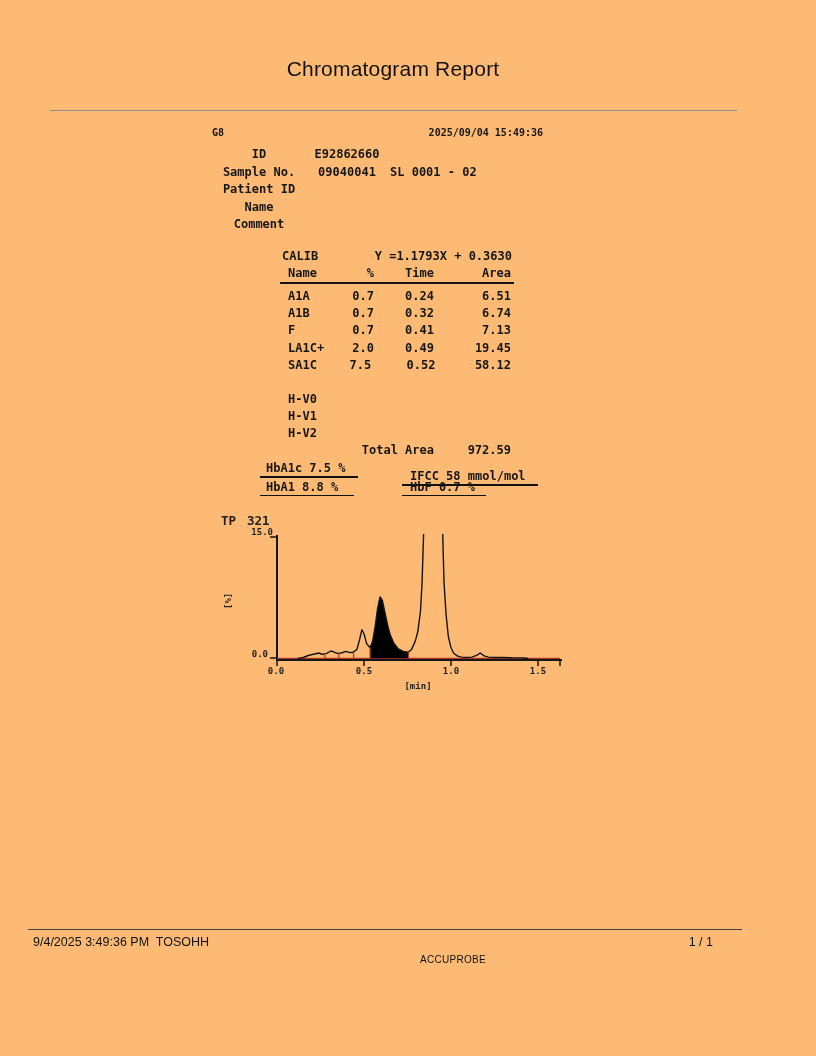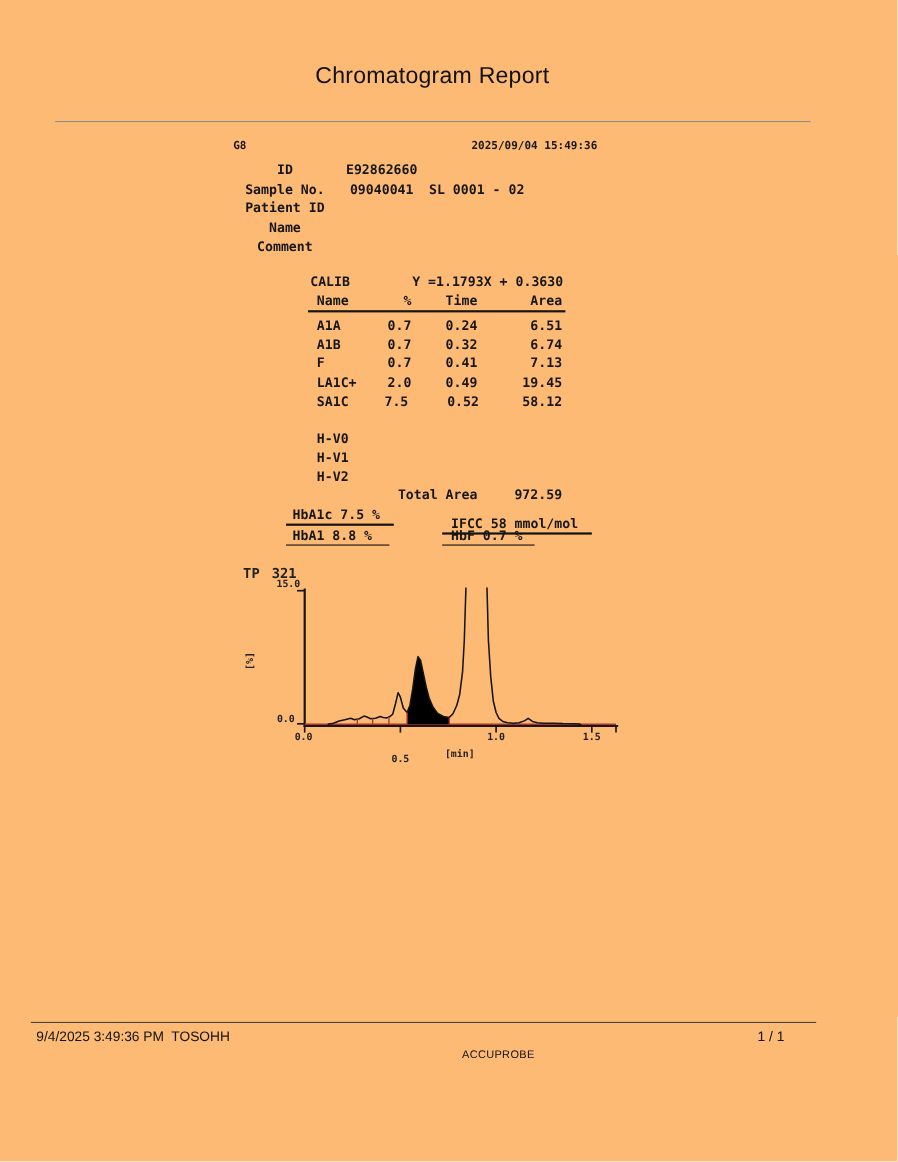--- a/index.html
+++ b/index.html
@@ -148,21 +148,21 @@
   <div class="rescell res-norm mono" style="left:260px;top:480px;width:88px;padding-left:6px;">HbA1 8.8 %</div>
   <div class="rescell res-norm mono" style="left:402px;top:480px;width:76px;padding-left:8px;">HbF 0.7 %</div>
 
   <div class="chartlbl" style="left:221px;top:513px;font-size:12.5px;">TP</div>
   <div class="chartlbl" style="left:247px;top:513px;font-size:12.5px;">321</div>
   <div class="chartlbl" style="left:233px;top:527px;width:40px;text-align:right;font-size:9px;">15.0</div>
   <div class="chartlbl" style="left:228px;top:649px;width:40px;text-align:right;font-size:9px;">0.0</div>
   <div class="chartlbl ylab-rot" style="left:216px;top:592px;width:24px;font-size:9px;">[%]</div>
 
   <div class="chartlbl" style="left:261px;top:666px;width:30px;text-align:center;font-size:9px;">0.0</div>
-  <div class="chartlbl" style="left:349px;top:666px;width:30px;text-align:center;font-size:9px;margin-top:20px;">0.5</div>
+  <div class="chartlbl" style="left:349px;top:666px;width:30px;text-align:center;font-size:9px;">0.5</div>
   <div class="chartlbl" style="left:436px;top:666px;width:30px;text-align:center;font-size:9px;">1.0</div>
   <div class="chartlbl" style="left:523px;top:666px;width:30px;text-align:center;font-size:9px;">1.5</div>
   <div class="chartlbl" style="left:388px;top:681px;width:60px;text-align:center;font-size:9px;">[min]</div>
 
   <svg id="chromo" style="left:218px;top:513px;" width="360" height="190" viewBox="0 0 360 190">
     <defs>
       <clipPath id="plotclip">
           <rect x="55" y="21" width="292" height="131"></rect>
         </clipPath>
     </defs>

